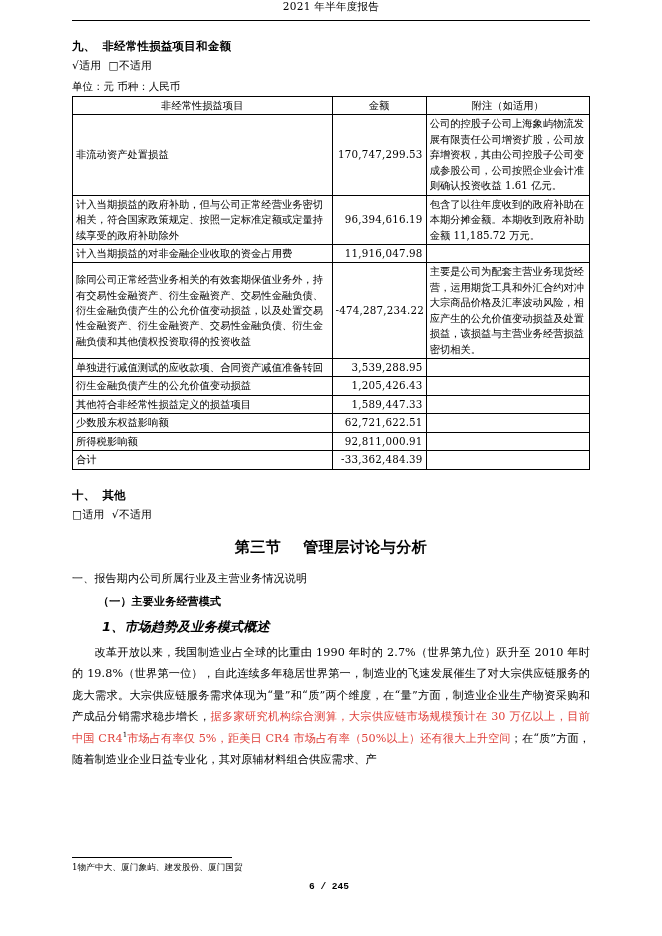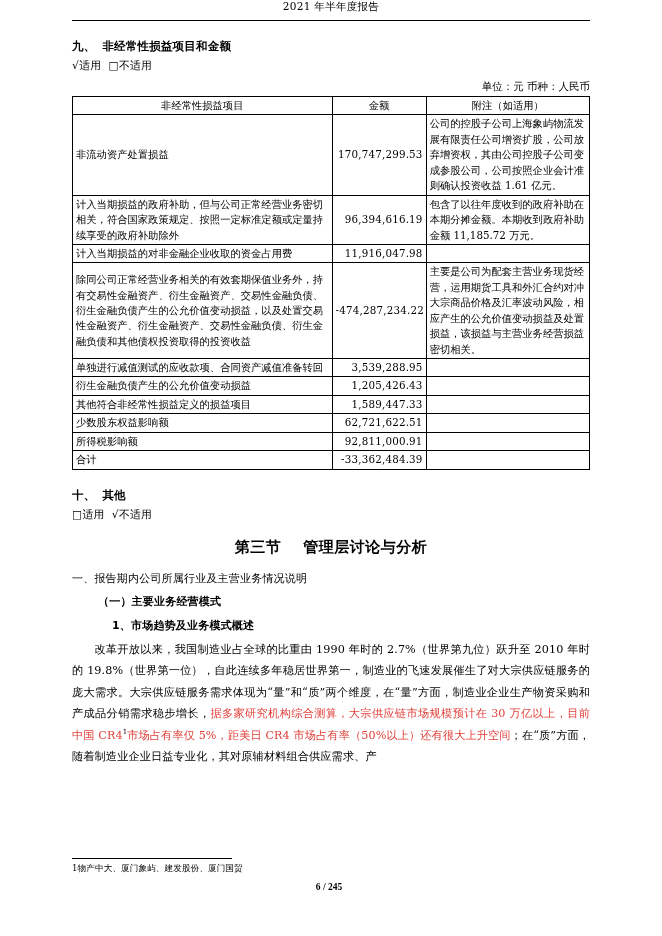--- a/index.html
+++ b/index.html
@@ -15,21 +15,21 @@
   .doc-header { text-align:center; font-size:10.5px; letter-spacing:.3px; }
   .header-rule { border-bottom:1.3px solid #000; margin-top:6px; }
 
   
   .sec-h { font-weight:bold; font-size:11.5px; margin-top:18px; letter-spacing:.2px;
            font-family:"DejaVu Sans","Liberation Sans",sans-serif; }
   .sec-h .num { margin-right:7px; }
   .applicable { font-size:10.8px; margin-top:5px; letter-spacing:.3px; }
   .applicable .gap { display:inline-block; width:7px; }
 
-  .unit-line { text-align:right; font-size:10.5px; margin-top:7px; margin-bottom:2px; }
+  .unit-line { text-align:left; font-size:10.5px; margin-top:7px; margin-bottom:2px; }
 
   
   table.nr { width:100%; border-collapse:collapse; table-layout:fixed; }
   table.nr td, table.nr th {
     border:0.9px solid #000; font-size:10.3px; line-height:1.5;
     padding:1px 3px; font-weight:normal; vertical-align:middle;
   }
   table.nr th { text-align:center; }
   col.c-item { width:50.2%; }
   col.c-amt  { width:18.2%; }
@@ -43,36 +43,36 @@
   .part-title {
     text-align:center; font-weight:bold; font-size:15px; margin-top:16px; letter-spacing:.5px;
     font-family:"DejaVu Sans","Liberation Sans",sans-serif;
   }
   .part-title .spacer { display:inline-block; width:22px; }
 
   .h1b { font-weight:normal; font-size:11px; margin-top:14px;
          font-family:"DejaVu Sans","Liberation Sans",sans-serif; letter-spacing:.2px; }
   .h2b { font-weight:bold; font-size:11px; margin-top:8px; margin-left:26px;
          font-family:"DejaVu Sans","Liberation Sans",sans-serif; letter-spacing:.2px; }
-  .h3b { font-weight:bold; font-size:11px; margin-top:9px; margin-left:40px;
-         font-family:"DejaVu Sans","Liberation Sans",sans-serif; letter-spacing:.2px; }
+  .h3b { font-weight:bold; font-size:13px; margin-top:9px; margin-left:30px;
+         font-family:"DejaVu Sans","Liberation Sans",sans-serif; letter-spacing:.2px;font-style:italic; }
 
   .body-p {
     font-size:11.2px; line-height:1.92; text-indent:2em; margin-top:6px;
     text-align:justify; text-justify:inter-ideograph; letter-spacing:.1px;
   }
   .red { color:#e0403a; }
   sup.fn { font-size:7px; vertical-align:super; }
 
   
   .fn-area { position:absolute; left:72px; right:76px; bottom:44px; }
   .fn-rule { width:160px; border-bottom:0.9px solid #000; margin-bottom:3px; }
   .fn-text { font-size:8.6px; line-height:1.4; letter-spacing:.1px; }
   .page-num { text-align:center; font-size:9.5px; font-weight:bold; margin-top:8px;
-              font-family:Liberation Serif, serif; }
+              font-family:Liberation Mono, monospace; }
 </style>
 </head>
 <body>
 
 <div class="page">
 
   <div class="doc-header">
     <span>2021 年半年度报告</span>
   </div>
   <div class="header-rule"></div>

